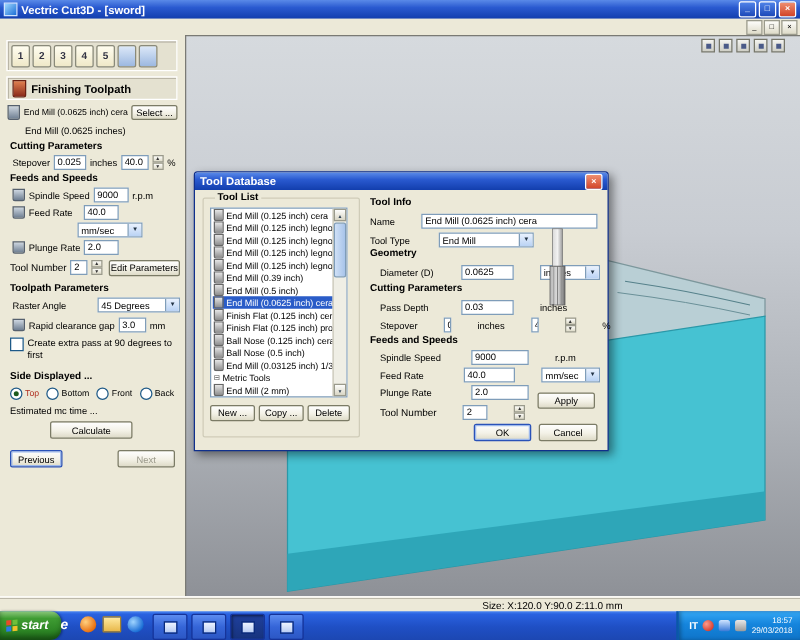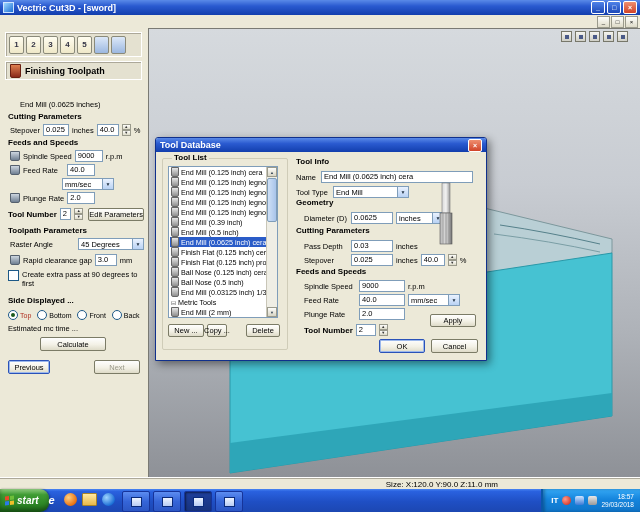--- a/index.html
+++ b/index.html
@@ -33,21 +33,21 @@
     border:1px solid #8a8a7a;border-radius:2px;display:flex;align-items:center;justify-content:center;}
   .stepnum{font-size:8px;font-weight:bold;color:#334;}
   .step.extra{background:linear-gradient(180deg,#dce8f8,#9cb8e0);}
   .finhdr{position:absolute;left:5px;top:33px;width:137px;height:19px;display:flex;align-items:center;gap:4px;
     padding:0 4px;box-sizing:border-box;background:#E4E1D0;border:1px solid #fff;
     box-shadow:inset 1px 1px 0 #aca899;font-weight:bold;font-size:9px;}
   .finicon{width:9px;height:12px;background:linear-gradient(180deg,#e08050,#8a2a1a);border:1px solid #6a2012;border-radius:0 0 2px 2px;}
   .lp-row{position:absolute;display:flex;align-items:center;gap:3px;height:12px;font-size:7.5px;white-space:nowrap;}
   .sect{position:absolute;font-weight:bold;font-size:8px;white-space:nowrap;text-align:right;}
   .sm{font-size:7.5px;}
-  .bold{font-weight:bold;}
+  .bold{font-weight:normal;}
   .tb{box-sizing:border-box;display:inline-block;background:#fff;border:1px solid #7F9DB9;height:12px;
     line-height:10px;font-size:7.5px;padding:0 2px;overflow:hidden;white-space:nowrap;}
   .dd{box-sizing:border-box;display:inline-flex;align-items:center;background:#fff;border:1px solid #7F9DB9;
     height:12px;font-size:7.5px;padding-left:2px;overflow:hidden;white-space:nowrap;}
   .ddbtn{margin-left:auto;width:10px;height:100%;flex:none;background:linear-gradient(180deg,#eaf2fe,#b9d2f4);
     border-left:1px solid #7F9DB9;display:flex;align-items:center;justify-content:center;font-size:5px;color:#234;}
   .spin{display:inline-flex;flex-direction:column;width:9px;height:12px;flex:none;}
   .spin span{flex:1;display:flex;align-items:center;justify-content:center;font-size:4px;line-height:1;
     background:linear-gradient(180deg,#fdfdfb,#dedbc8);border:1px solid #9a9a8c;color:#333;}
   .btn{box-sizing:border-box;display:inline-flex;align-items:center;justify-content:center;
@@ -88,21 +88,21 @@
   .li .ticon{width:6px;height:8px;flex:none;background:linear-gradient(180deg,#e6e6e6,#8e8e8e);
     border:1px solid #666;border-radius:0 0 2px 2px;}
   .li.selected{background:#2a5cc8;color:#fff;}
   .sb{position:absolute;right:0;top:0;bottom:0;width:10px;background:#efeee5;border-left:1px solid #c9c6b8;}
   .sbarrow{position:absolute;left:0;width:10px;height:10px;display:flex;align-items:center;justify-content:center;
     font-size:4px;color:#345;background:linear-gradient(180deg,#fdfdfb,#d8d5c4);border:1px solid #9a9a8c;box-sizing:border-box;}
   .sbarrow.up{top:0;}
   .sbarrow.dn{bottom:0;}
   .sbthumb{position:absolute;left:0;top:11px;width:10px;height:44px;background:linear-gradient(90deg,#cfe0f6,#a8c4ea);
     border:1px solid #7F9DB9;box-sizing:border-box;border-radius:2px;}
-  .dlg-row{position:absolute;display:flex;align-items:center;gap:3px;height:16px;font-size:7.5px;white-space:nowrap;}
+  .dlg-row{position:absolute;display:flex;align-items:center;gap:21px;height:16px;font-size:7.5px;white-space:nowrap;}
   
   .statusbar{position:absolute;left:0;top:477px;right:0;height:12px;background:#ECE9D8;border-top:1px solid #fff;
     box-shadow:inset 0 1px 0 #aca899;display:flex;align-items:center;justify-content:flex-end;
     padding-right:142px;font-size:8px;}
   
   .taskbar{position:absolute;left:0;top:489px;right:0;height:23px;z-index:20;
     background:linear-gradient(180deg,#4a86f2 0%,#2a62e0 10%,#1f4fc4 55%,#1c47b2 100%);}
   .startbtn{position:absolute;left:0;top:0;height:23px;display:flex;align-items:center;gap:3px;
     padding:0 10px 0 5px;border-radius:0 9px 9px 0;color:#fff;font-weight:bold;font-style:italic;font-size:10px;
     background:linear-gradient(180deg,#8cc87c 0%,#3f9c33 25%,#2e8726 65%,#1e6b19 100%);
@@ -182,20 +182,25 @@
         </div>
       <span class="step extra"></span>
       <span class="step extra"></span>
     </div>
 
     <div class="finhdr">
       <span class="finicon"></span>
       <span>Finishing Toolpath</span>
     </div>
 
+    <div class="lp-row" style="left:6px;top:56px;width:136px">
+      <span class="tooliconsm"></span>
+      <span class="bold" style="font-size:7px">End Mill (0.0625 inch) cera</span>
+      <span class="btn" style="margin-left:auto;width:38px;height:12px">Select ...</span>
+    </div>
     <div class="sm" style="position:absolute;left:20px;top:72px">End Mill (0.0625 inches)</div>
 
     <div class="sect" style="left:8px;top:84px">Cutting Parameters</div>
     <div class="lp-row" style="left:10px;top:96px;width:134px">
       <span>Stepover</span>
       <span class="tb" style="width:26px">0.025</span>
       <span>inches</span>
       <span class="tb" style="width:22px">40.0</span>
       <span class="spin">
           <span>▲</span>
@@ -418,21 +423,21 @@
             <span>End Mill (2 mm)</span>
           </div>
         </div>
       <div class="sb">
         <span class="sbarrow up">▲</span>
         <span class="sbthumb"></span>
         <span class="sbarrow dn">▼</span>
       </div>
     </div>
     <span class="btn" style="position:absolute;left:12px;top:186px;width:36px;height:13px">New ...</span>
-    <span class="btn" style="position:absolute;left:51px;top:186px;width:20px;height:13px">Copy ...</span>
+    <span class="btn" style="position:absolute;left:51px;top:186px;width:36px;height:13px">Copy ...</span>
     <span class="btn" style="position:absolute;left:90px;top:186px;width:34px;height:13px">Delete</span>
 
     <div class="sect" style="left:140px;top:19px">Tool Info</div>
     <div class="dlg-row" style="left:140px;top:31px;width:182px">
       <span style="width:22px">Name</span>
       <span class="tb" style="width:152px">End Mill (0.0625 inch) cera</span>
     </div>
     <div class="dlg-row" style="left:140px;top:46px;width:182px">
       <span style="width:34px">Tool Type</span>
       <span class="dd" style="width:76px">

